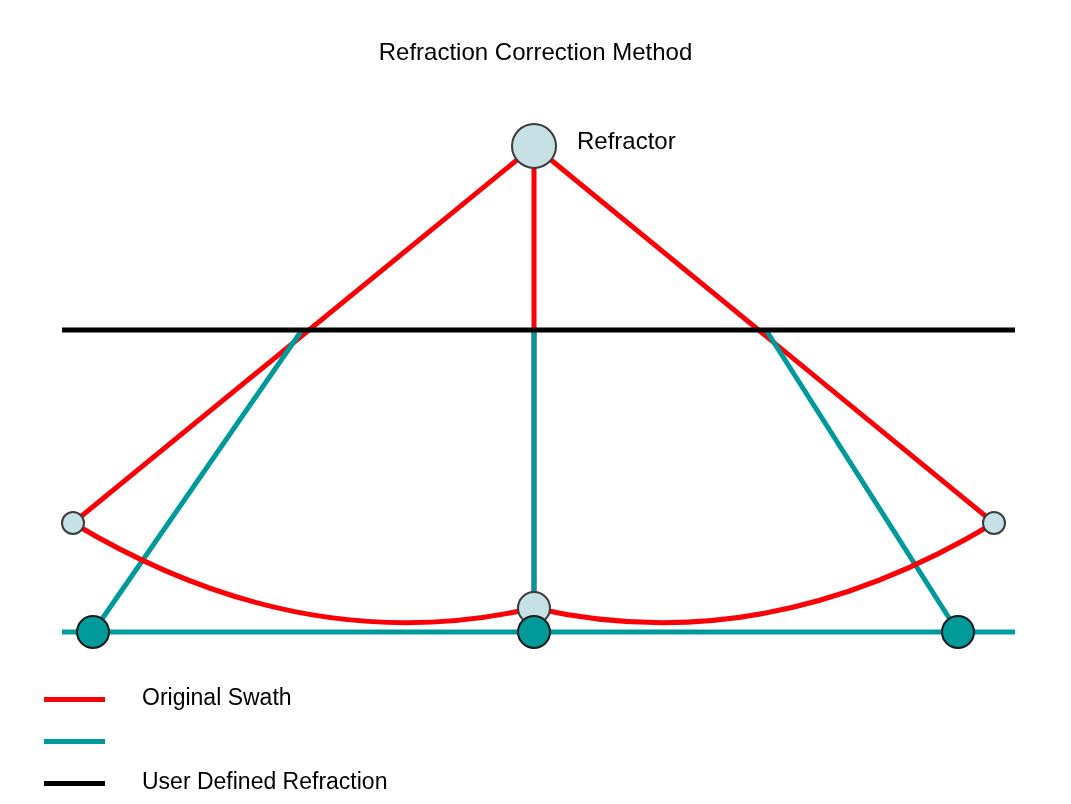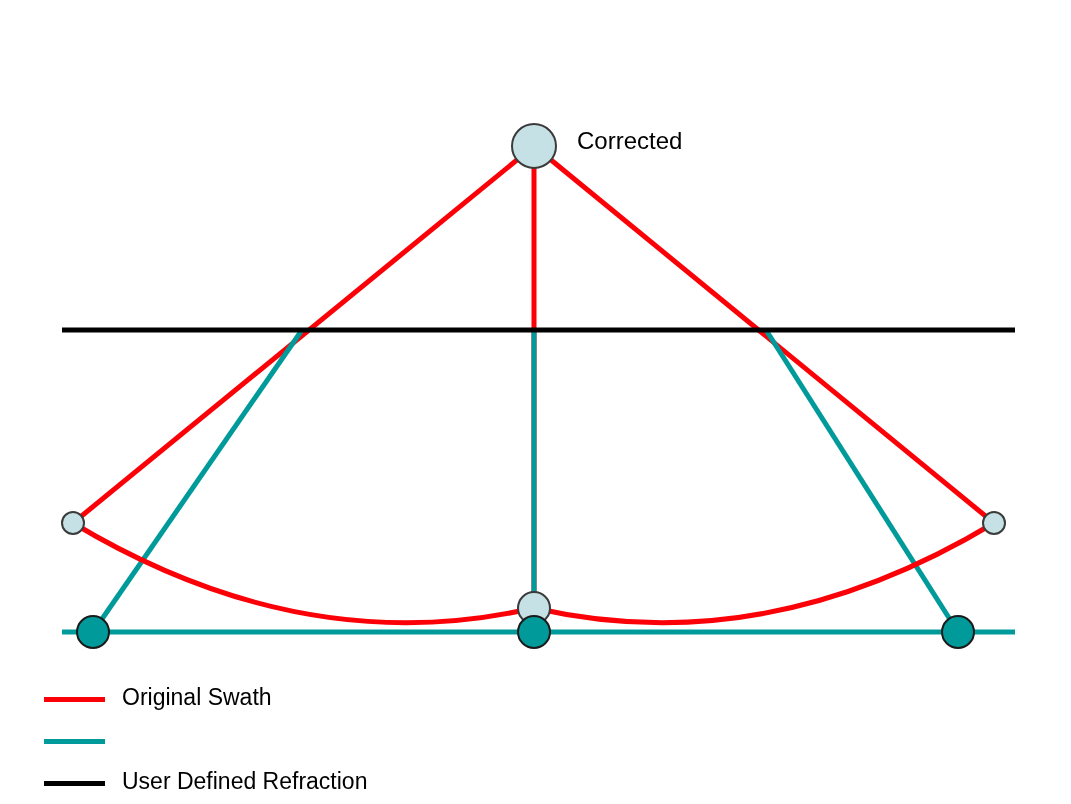--- a/index.html
+++ b/index.html
@@ -54,32 +54,33 @@
   }
   .legend-swatch {
     position: absolute;
     left: 0px;
     top: 15px;
     width: 61px;
     height: 5px;
   }
   .legend-text {
     position: absolute;
-    left: 78px;
+    left: 98px;
     top: 2px;
     font-size: 23px;
     color: #000000;
     white-space: nowrap;
   }
 </style>
 </head>
 <body>
 
 <div id="figure">
 
+  <div class="fig-title">Refraction Correction Method</div>
 
   <svg id="diagram-canvas" width="1071" height="804" viewBox="0 0 1071 804" style="position:absolute;left:0;top:0;">
 
     <line x1="62" y1="632" x2="1015" y2="632" stroke="#019a9a" stroke-width="5"></line>
 
     <line x1="534" y1="146" x2="73" y2="523" stroke="#fb0007" stroke-width="5"></line>
 
     <line x1="534" y1="146" x2="994" y2="523" stroke="#fb0007" stroke-width="5"></line>
 
     <line x1="534" y1="146" x2="534" y2="608" stroke="#fb0007" stroke-width="5"></line>
@@ -100,21 +101,21 @@
     <circle cx="534" cy="608" r="16" fill="#c6e1e5" stroke="#3b3b3b" stroke-width="2"></circle>
 
     <circle cx="534" cy="632" r="16" fill="#019a9a" stroke="#1a1a1a" stroke-width="2"></circle>
 
     <circle cx="73" cy="523" r="11" fill="#c6e1e5" stroke="#3b3b3b" stroke-width="2"></circle>
     <circle cx="994" cy="523" r="11" fill="#c6e1e5" stroke="#3b3b3b" stroke-width="2"></circle>
 
     <circle cx="534" cy="146" r="22" fill="#c6e1e5" stroke="#3b3b3b" stroke-width="2"></circle>
   </svg>
 
-  <div class="node-label" id="transducer-label">Corrected</div>
+  <div class="node-label" id="transducer-label">Refractor</div>
 
   <div class="legend">
 
     <div class="legend-row">
       <div class="legend-swatch" style="background:#fb0007;"></div>
       <div class="legend-text">Original Swath</div>
     </div>
 
     <div class="legend-row">
       <div class="legend-swatch" style="background:#019a9a;"></div>

